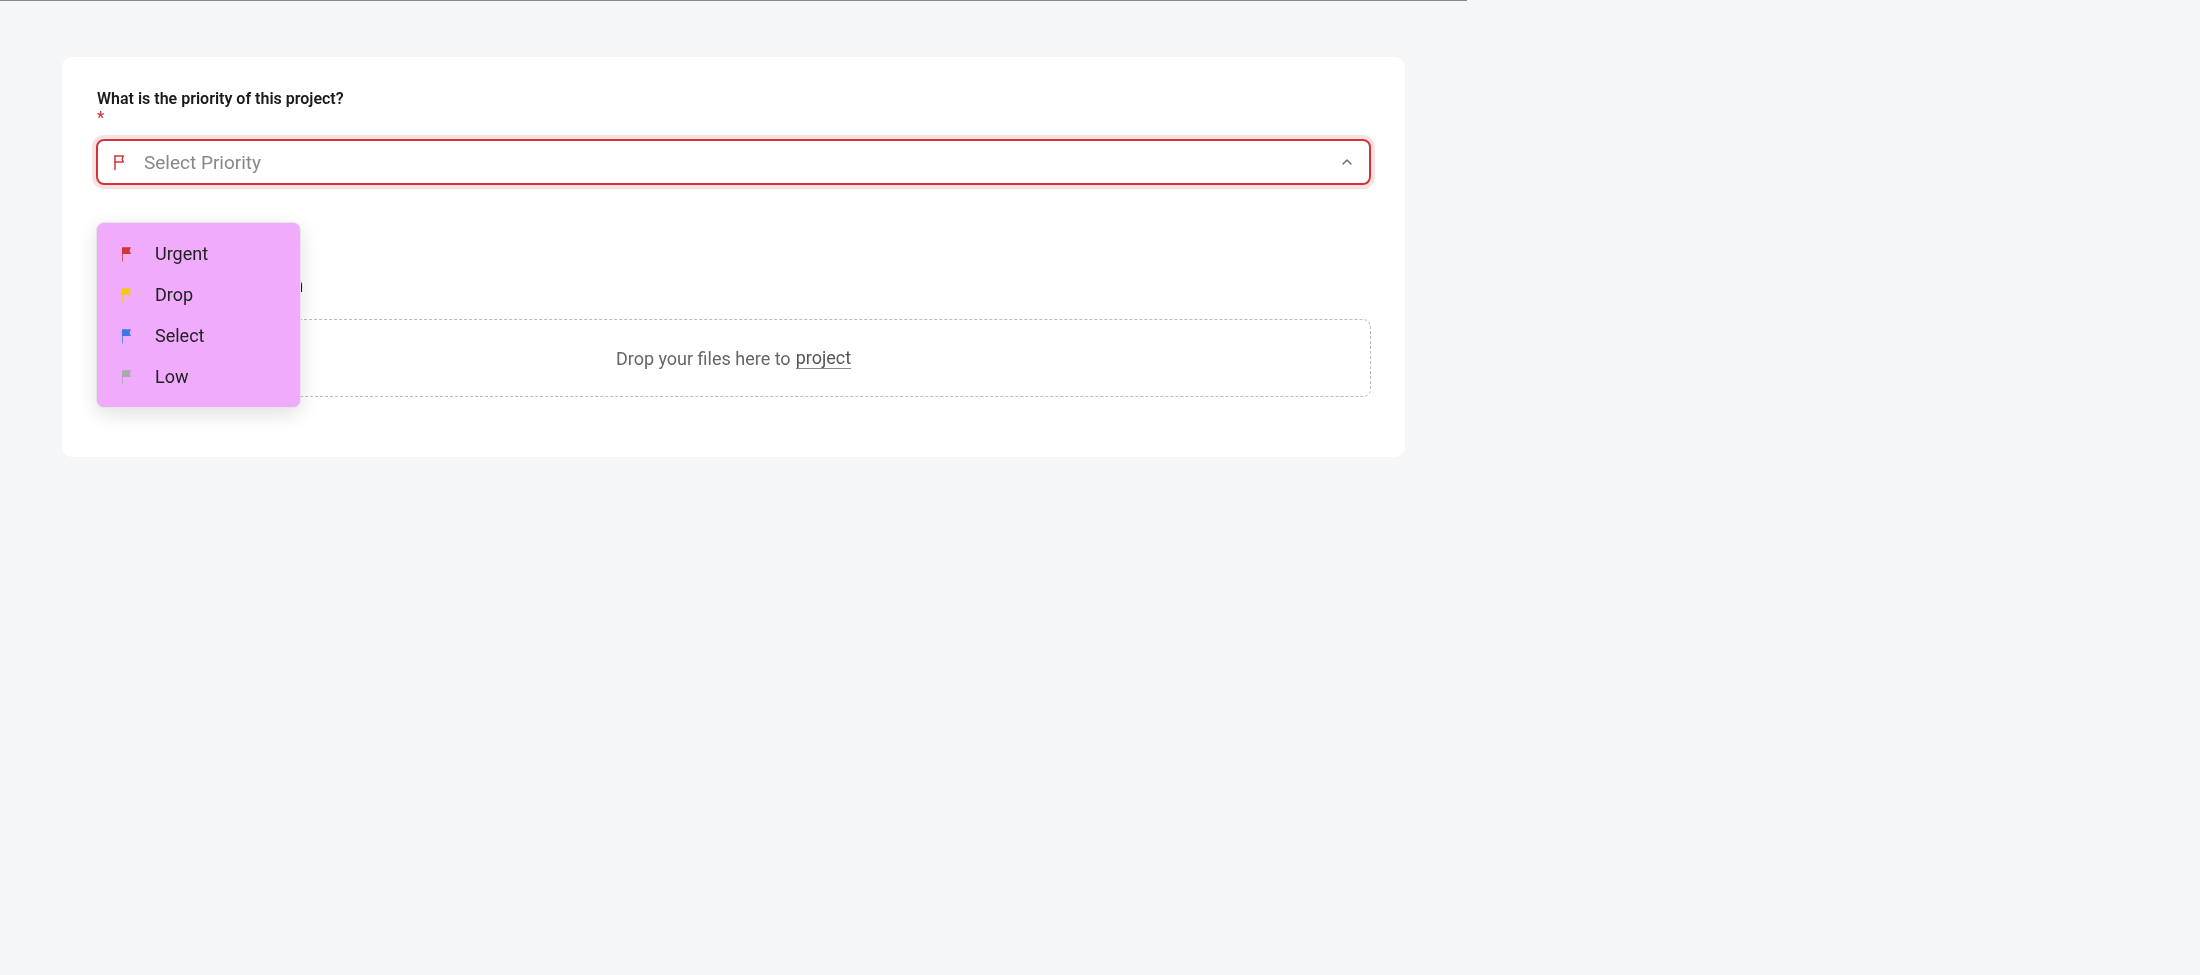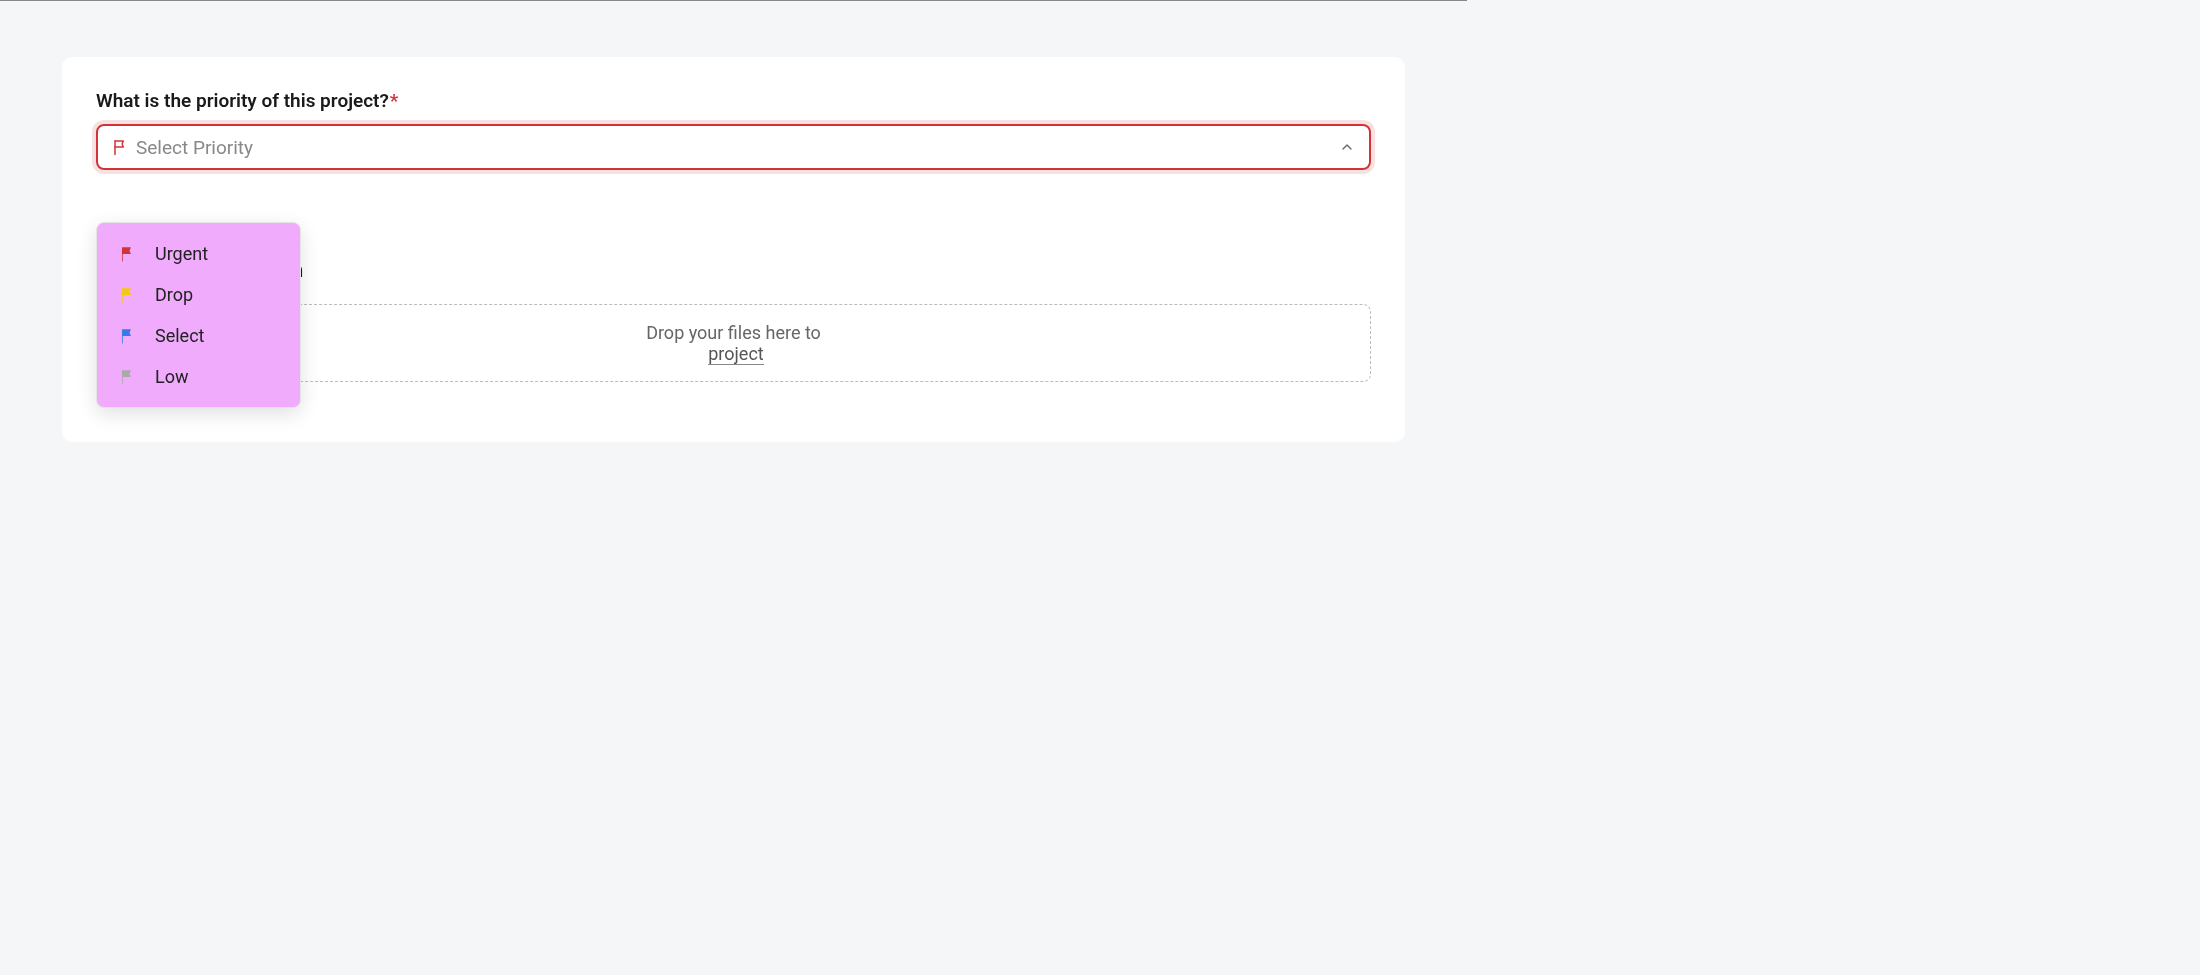--- a/index.html
+++ b/index.html
@@ -18,24 +18,25 @@
     .card {
       background: #fff;
       border-radius: 10px;
       margin: 56px 62px 0 62px;
       padding: 32px 34px 60px 34px;
       position: relative;
     }
     .label-row {
       display: flex;
       align-items: baseline;
-      font-size: 19px;
+      font-size: 16px;
       font-weight: 600;
       color: #1a1a1a;
       margin-bottom: 12px;
+      flex-direction: column;
     }
     .required {
       color: #d13438;
       margin-left: 1px;
     }
     .select-box {
       border: 2px solid #d13438;
       border-radius: 8px;
       box-shadow: 0 0 0 4px rgba(209,52,56,0.15);
       height: 46px;
@@ -44,21 +45,21 @@
       padding: 0 14px;
       cursor: pointer;
       position: relative;
     }
     .flag-outline {
       width: 18px;
       height: 18px;
       flex-shrink: 0;
     }
     .select-placeholder {
-      margin-left: 6px;
+      margin-left: 14px;
       font-size: 19px;
       color: #888;
       flex: 1;
     }
     .chevron {
       width: 16px;
       height: 16px;
       color: #666;
       flex-shrink: 0;
     }
@@ -98,21 +99,20 @@
     .dropzone {
       margin-top: 22px;
       border: 1px dashed #bbb;
       border-radius: 8px;
       height: 78px;
       display: flex;
       align-items: center;
       justify-content: center;
       font-size: 18px;
       color: #666;
-      flex-direction: column;
     }
     .upload-link {
       color: #555;
       border-bottom: 1px solid #888;
       margin-left: 5px;
       cursor: pointer;
     }
   </style>
 </head>
 <body>

